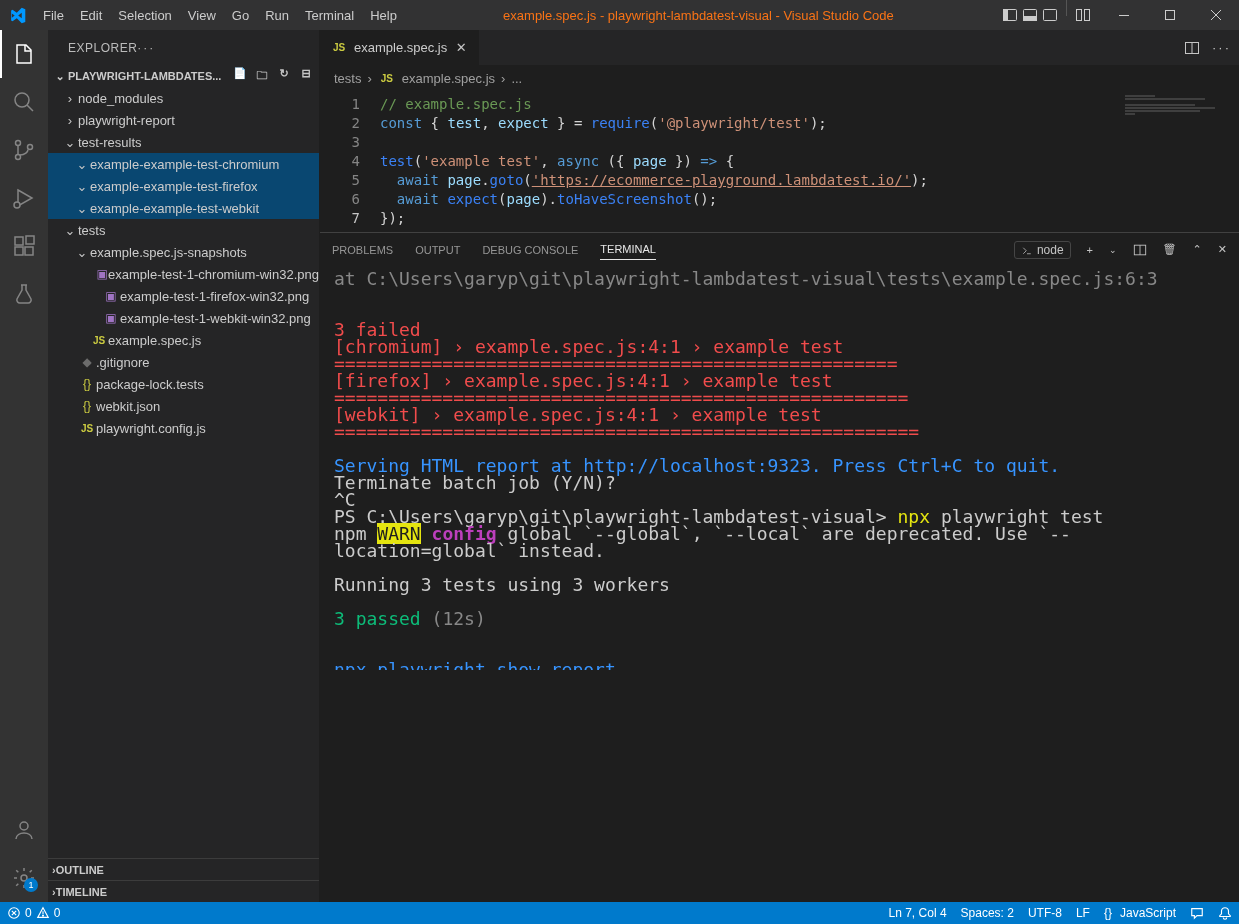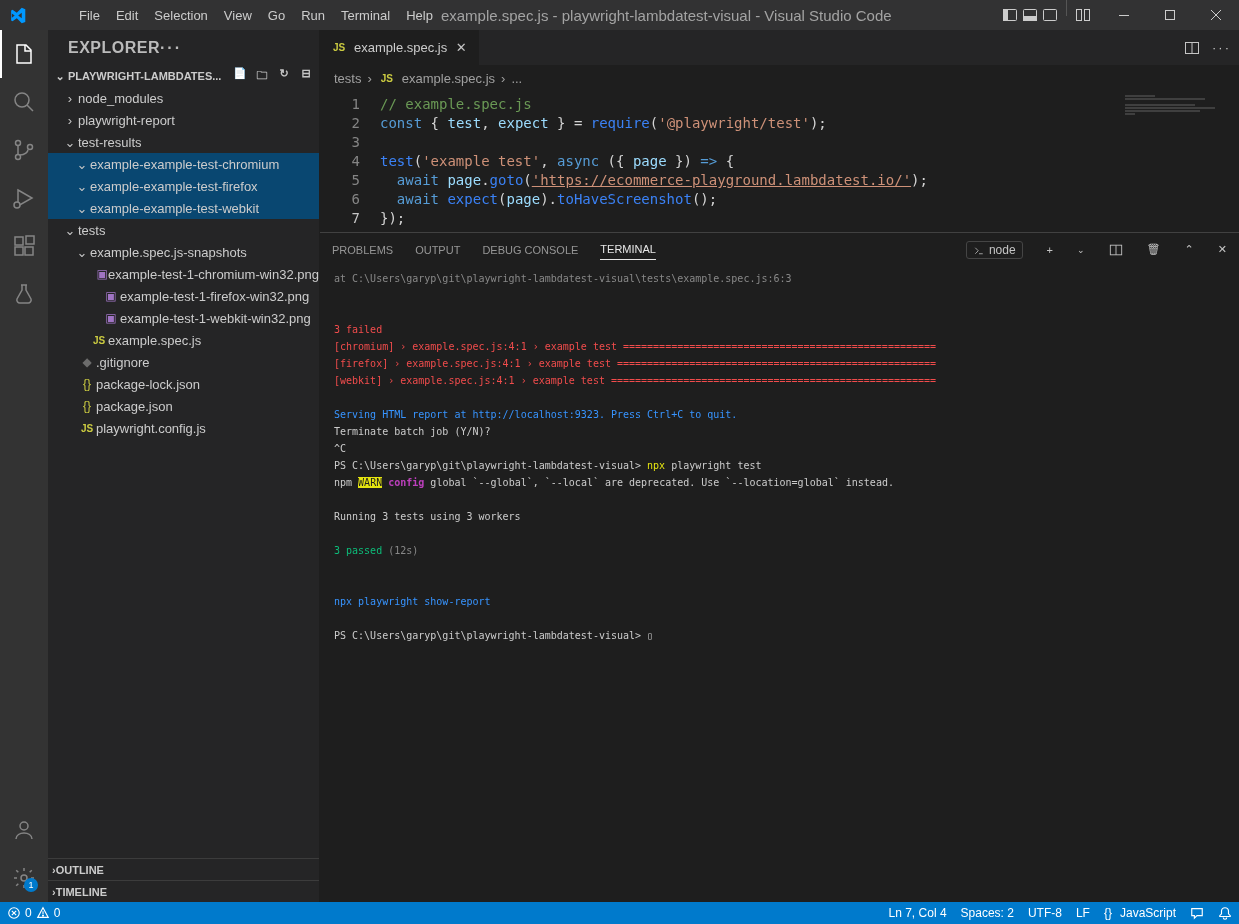--- a/index.html
+++ b/index.html
@@ -1,34 +1,34 @@
 <!DOCTYPE html>
 <html><head>
 <meta charset="utf-8">
 <style>
 * { margin: 0; padding: 0; box-sizing: border-box; }
 body { font-family: 'Segoe UI', sans-serif; font-size: 13px; background: #1e1e1e; color: #cccccc; width: 1239px; height: 924px; overflow: hidden; display: flex; flex-direction: column; }
 .titlebar { height: 30px; background: #323233; display: flex; align-items: center; color: #cccccc; }
 .titlebar-icon { width: 35px; display: flex; justify-content: center; }
-.menu { display: flex; margin-left: 36px; }
+.menu { display: flex; }
 .menu-item { padding: 0 8px; height: 30px; display: flex; align-items: center; cursor: pointer; }
-.title-center { flex: 1; text-align: left; font-size: 15px; color: #a3a3a3; }
+.title-center { flex: 1; text-align: center; font-size: 13px; color: #f97316; }
 .window-controls { display: flex; align-items: center; }
 .wc-group { display: flex; gap: 0; padding: 0 8px; }
 .wc-icon { width: 20px; height: 30px; display: flex; align-items: center; justify-content: center; }
 .wc-btn { width: 46px; height: 30px; display: flex; align-items: center; justify-content: center; }
 .main { flex: 1; display: flex; overflow: hidden; }
 .activitybar { width: 48px; background: #333333; display: flex; flex-direction: column; }
 .ab-item { width: 48px; height: 48px; display: flex; align-items: center; justify-content: center; color: #858585; position: relative; }
 .ab-item.active { color: #ffffff; }
 .ab-item.active::before { content: ''; position: absolute; left: 0; top: 0; bottom: 0; width: 2px; background: #ffffff; }
 .ab-spacer { flex: 1; }
 .badge { position: absolute; bottom: 10px; right: 10px; background: #007acc; color: #fff; border-radius: 8px; font-size: 9px; min-width: 14px; height: 14px; display: flex; align-items: center; justify-content: center; padding: 0 3px; }
 .sidebar { width: 272px; background: #252526; display: flex; flex-direction: column; border-right: 1px solid #1e1e1e; }
-.sidebar-header { height: 35px; display: flex; align-items: center; padding: 0 12px 0 20px; font-size: 16px; color: #bbbbbb; letter-spacing: 0.5px; font-weight: bold; }
+.sidebar-header { height: 35px; display: flex; align-items: center; padding: 0 12px 0 20px; font-size: 12px; color: #bbbbbb; letter-spacing: 0.5px; }
 .section-header { height: 22px; display: flex; align-items: center; padding: 0 4px 0 4px; font-size: 11px; font-weight: 700; color: #cccccc; }
 .section-header .chev { width: 16px; text-align: center; }
 .section-actions { display: flex; gap: 4px; color: #c5c5c5; margin-left: auto; }
 .section-actions span { width: 18px; text-align: center; }
 .tree { flex: 1; overflow: auto; font-size: 13px; }
 .tree-row { height: 22px; display: flex; align-items: center; white-space: nowrap; cursor: pointer; }
 .tree-row.selected { background: #094771; }
 .tw { width: 16px; display: inline-flex; justify-content: center; color: #c5c5c5; }
 .ficon { width: 18px; display: inline-flex; justify-content: center; font-size: 12px; }
 .js-icon { color: #cbcb41; font-weight: bold; font-size: 10px; }
@@ -51,23 +51,23 @@
 .c-keyword { color: #569cd6; }
 .c-var { color: #9cdcfe; }
 .c-func { color: #3b82f6; }
 .c-string { color: #ce9178; }
 .c-punc { color: #d4d4d4; }
 .c-link { color: #ce9178; text-decoration: underline; }
 .panel { height: 438px; border-top: 1px solid #414141; display: flex; flex-direction: column; background: #1e1e1e; }
 .panel-tabs { height: 33px; display: flex; align-items: center; padding: 0 12px; gap: 22px; font-size: 11px; color: #969696; }
 .panel-tab { padding: 4px 0; cursor: pointer; }
 .panel-tab.active { color: #e7e7e7; border-bottom: 1px solid #e7e7e7; }
-.panel-actions { margin-left: auto; display: flex; align-items: center; gap: 24px; color: #c5c5c5; }
+.panel-actions { margin-left: auto; display: flex; align-items: center; gap: 16px; color: #c5c5c5; }
 .term-select { display: flex; align-items: center; gap: 4px; border: 1px solid #454545; padding: 1px 6px; font-size: 12px; border-radius: 3px; }
-.terminal { flex: 1; font-family: Consolas, monospace; font-size: 10px; line-height: 17px; padding: 4px 14px; overflow: hidden; color: #cccccc; }
+.terminal { flex: 1; font-family: Consolas, monospace; font-size: 18px; line-height: 17px; padding: 4px 14px; overflow: hidden; color: #cccccc; }
 .t-dim { color: #888888; }
 .t-red { color: #f14c4c; }
 .t-blue { color: #3794ff; }
 .t-green { color: #0dbc79; }
 .t-yellow { color: #e5e510; text-align: right; }
 .t-warn-bg { background: #e5e510; color: #1e1e1e; }
 .t-magenta { color: #bc3fbc; font-weight: bold; }
 .statusbar { height: 22px; background: #007acc; color: #ffffff; display: flex; align-items: center; font-size: 12px; }
 .sb-item { padding: 0 7px; height: 22px; display: flex; align-items: center; gap: 4px; }
 .sb-spacer { flex: 1; }
@@ -268,26 +268,26 @@
           <span>example.spec.js</span>
         </div>
       <div class="tree-row" style="padding-left:14px;">
           <span class="tw"></span>
           <span class="ficon git-icon">◆</span>
           <span>.gitignore</span>
         </div>
       <div class="tree-row" style="padding-left:14px;">
           <span class="tw"></span>
           <span class="ficon json-icon">{}</span>
-          <span>package-lock.json</span>
+          <span>package-lock.tests</span>
         </div>
       <div class="tree-row" style="padding-left:14px;">
           <span class="tw"></span>
           <span class="ficon json-icon">{}</span>
-          <span>package.json</span>
+          <span>webkit.json</span>
         </div>
       <div class="tree-row" style="padding-left:14px;">
           <span class="tw"></span>
           <span class="ficon js-icon">JS</span>
           <span>playwright.config.js</span>
         </div>
     </div>
     <div class="outline-section">
         <span class="chev">›</span>
         <span>OUTLINE</span>

